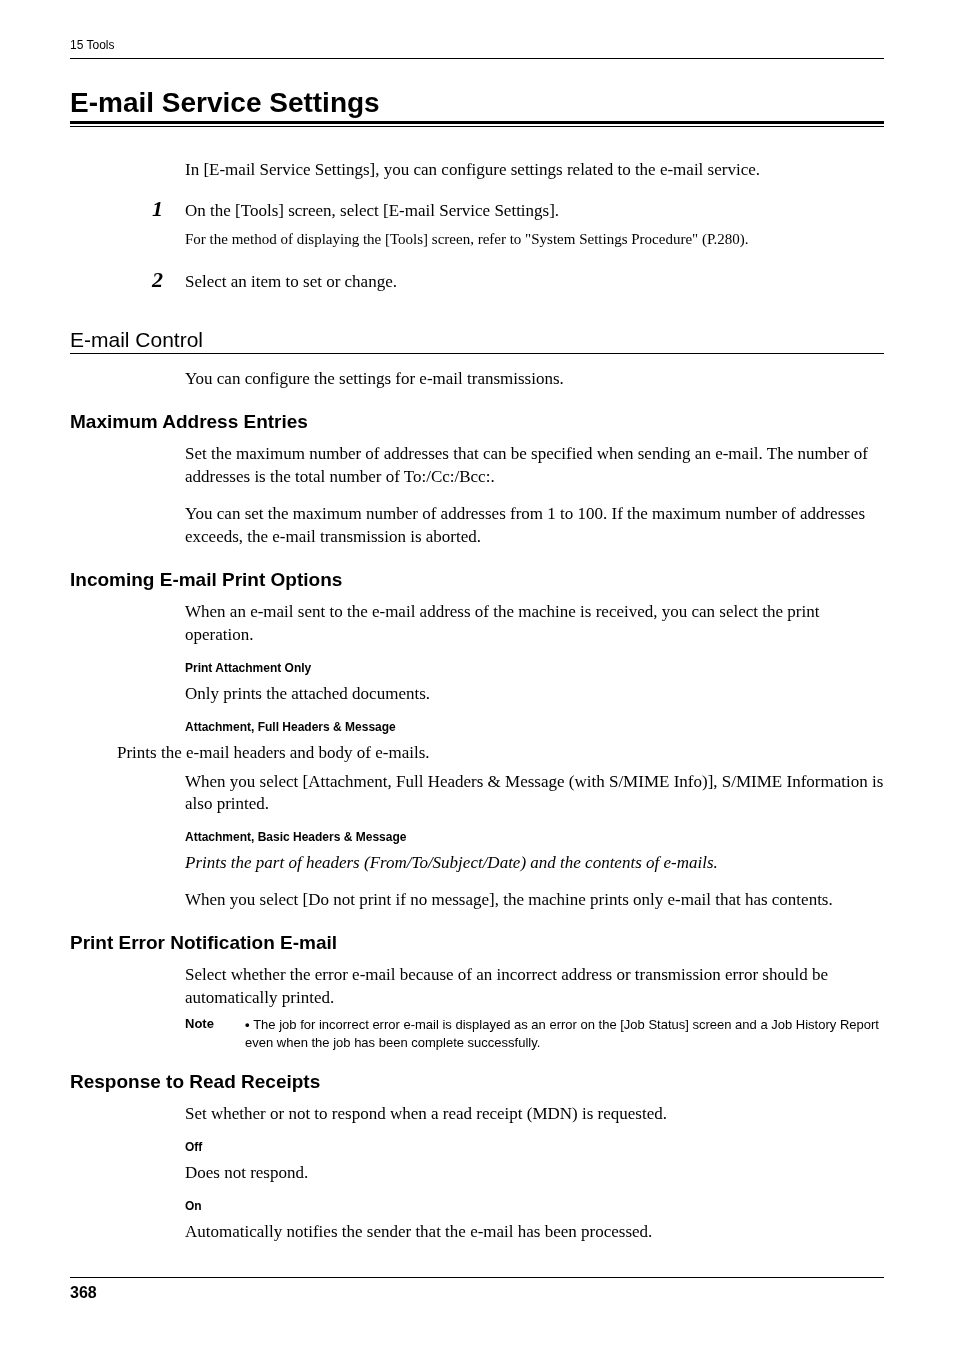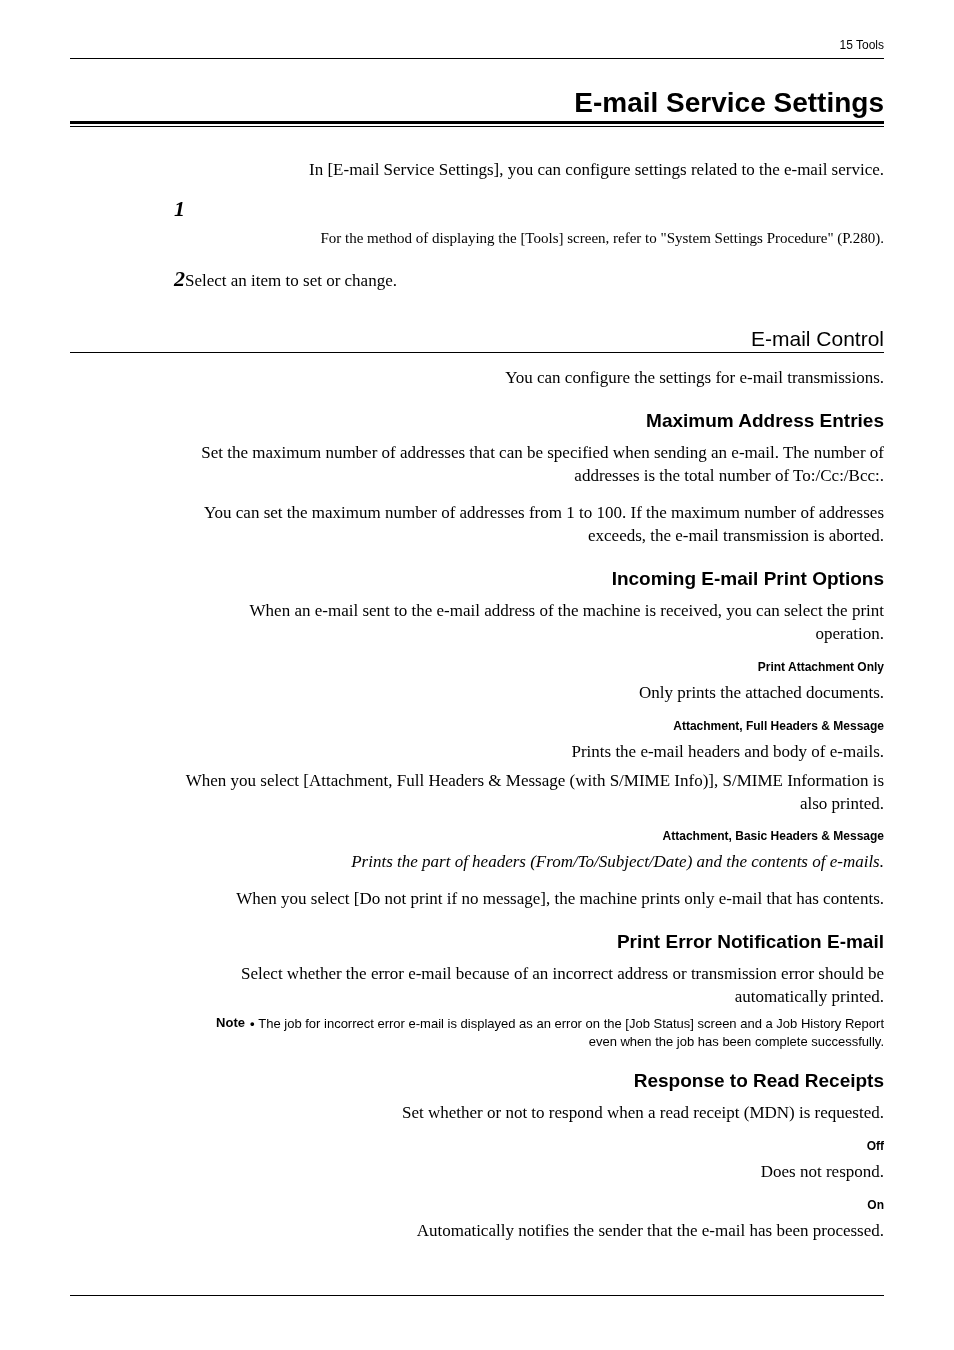--- a/index.html
+++ b/index.html
@@ -1,15 +1,15 @@
 <!DOCTYPE html>
 <html><head>
 <meta charset="utf-8">
 <style>
-  * { margin: 0; padding: 0; box-sizing: border-box; text-align: right; }
+  * { margin: 0; padding: 0; box-sizing: border-box; }
   body {
     background: #fff;
     font-family: Georgia, 'Times New Roman', serif;
     color: #000;
     width: 954px;
     height: 1350px;
     position: relative;
     padding: 38px 70px 0 70px;
   }
   .header-label {
@@ -139,20 +139,21 @@
 <div class="header-rule"></div>
 
 <div class="h1">E-mail Service Settings</div>
 <div class="h1-rule-thick"></div>
 <div class="h1-rule-thin"></div>
 
 <div class="para body-indent">In [E-mail Service Settings], you can configure settings related to the e-mail service.</div>
 
 <div class="step">
   <div class="step-num">1</div>
+  <div class="step-text">On the [Tools] screen, select [E-mail Service Settings].</div>
 </div>
 <div class="step-sub">For the method of displaying the [Tools] screen, refer to "System Settings Procedure" (P.280).</div>
 
 <div class="step" style="margin-bottom:18px;">
   <div class="step-num">2</div>
   <div class="step-text">Select an item to set or change.</div>
 </div>
 
 <div class="h2">E-mail Control</div>
 <div class="h2-rule"></div>
@@ -187,13 +188,14 @@
 <div class="para body-indent">Set whether or not to respond when a read receipt (MDN) is requested.</div>
 
 <div class="h4">Off</div>
 <div class="para body-indent">Does not respond.</div>
 
 <div class="h4">On</div>
 <div class="para body-indent">Automatically notifies the sender that the e-mail has been processed.</div>
 
 <div class="footer">
   <div class="footer-rule"></div>
+  <div class="page-num">368</div>
 </div>
 
 </body></html>

